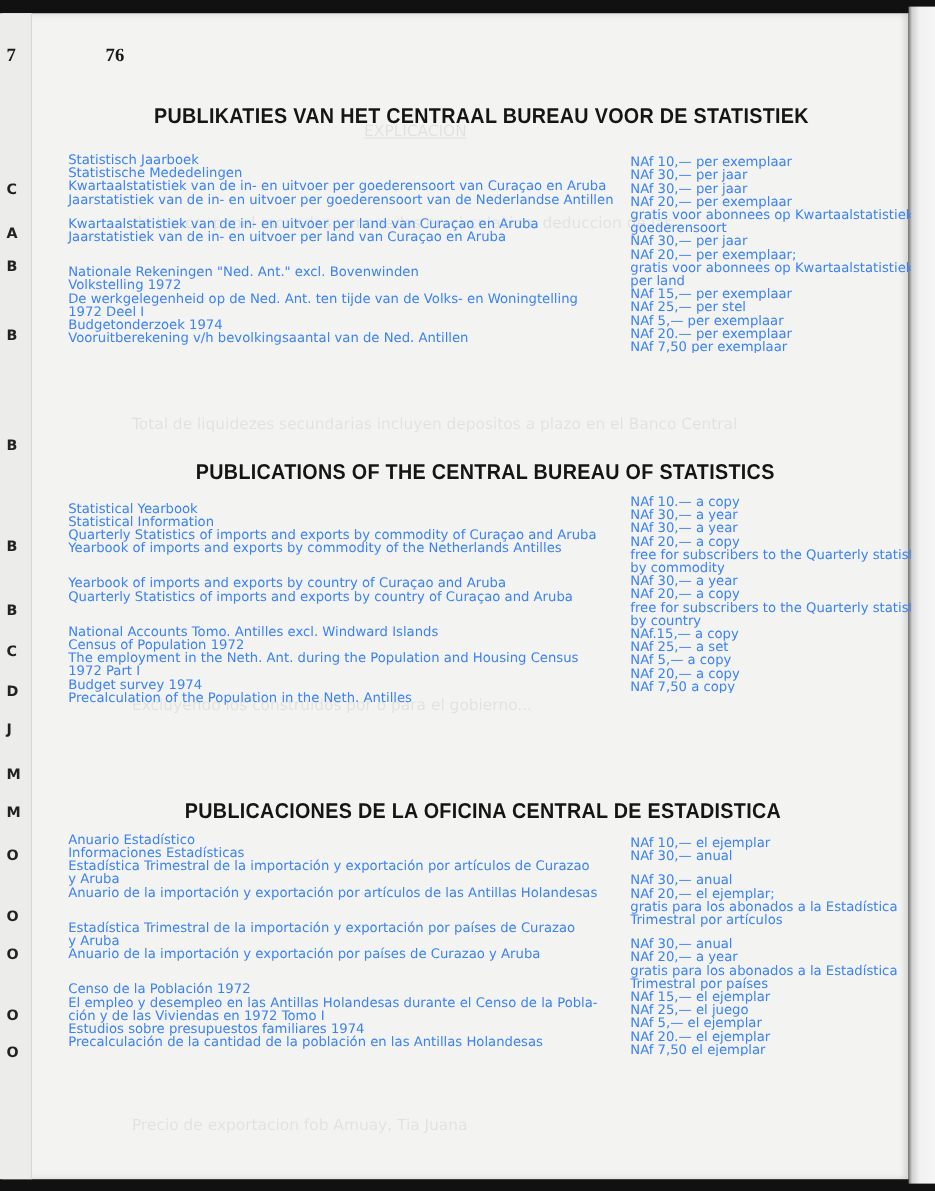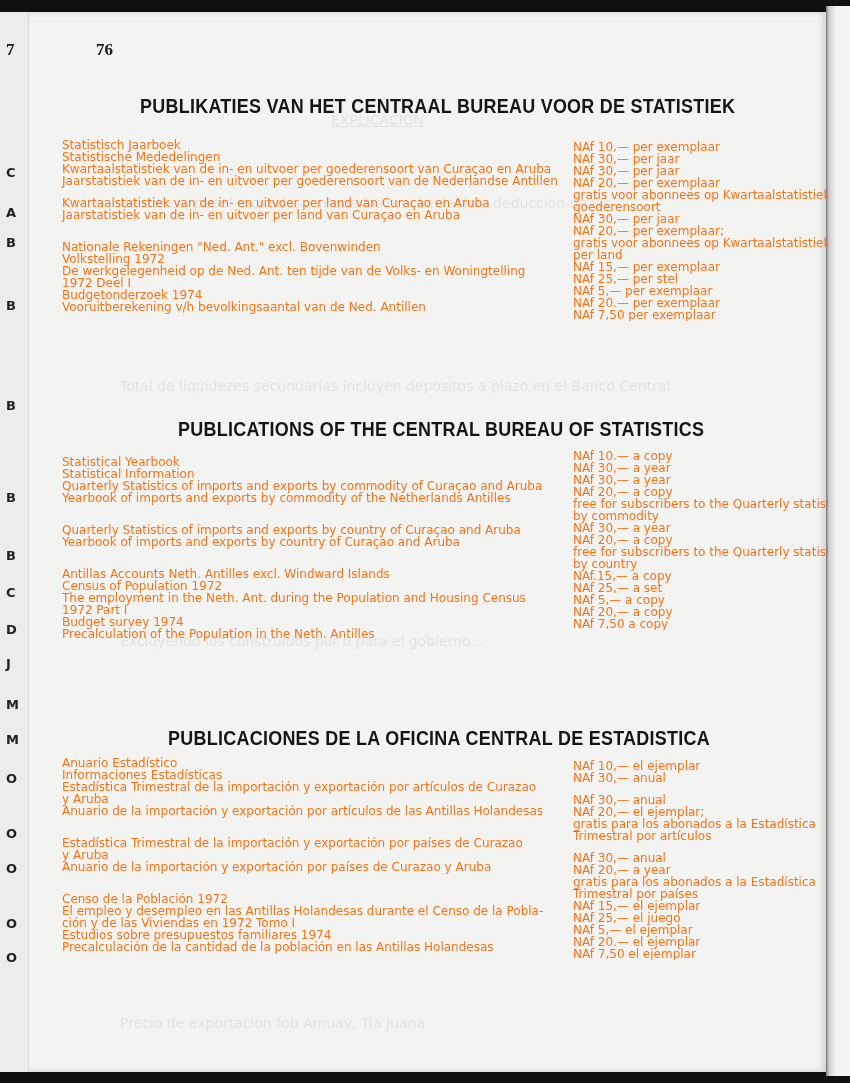--- a/index.html
+++ b/index.html
@@ -34,21 +34,21 @@
     position: absolute; left: 6px; top: 40px; font-family: "Liberation Serif", serif;
     font-size: 17px; font-weight: bold;
   }
   .section-title {
     position: absolute; font-family: "Liberation Sans", sans-serif; font-weight: bold;
     font-size: 19.5px; letter-spacing: 0.3px; color: #151515; white-space: nowrap;
     transform: scaleX(0.92); transform-origin: left top;
   }
   .list {
     position: absolute; font-family: "DejaVu Sans", sans-serif; font-size: 12px;
-    line-height: 12px; white-space: nowrap; color: #f97316;
+    line-height: 12px; white-space: nowrap; color: #3b82f6;
   }
   .list div { height: 12px; }
   .list .gap { height: 10px; }
   .col-left { left: 62px; width: 500px; }
   .col-right { left: 573px; width: 255px; overflow: hidden; }
 </style>
 </head>
 <body>
 
 <div class="page"></div>
@@ -121,25 +121,25 @@
   </div>
 
 <div class="section-title" style="left:178px;top:418px;">PUBLICATIONS OF THE CENTRAL BUREAU OF STATISTICS</div>
 <div class="list col-left" style="top:456px;">
     <div>Statistical Yearbook</div>
     <div>Statistical Information</div>
     <div>Quarterly Statistics of imports and exports by commodity of Curaçao and Aruba</div>
     <div>Yearbook of imports and exports by commodity of the Netherlands Antilles</div>
     <div class="gap"></div>
     <div class="gap"></div>
+    <div>Yearbook of imports and exports by country of Curaçao and Aruba</div>
     <div>Quarterly Statistics of imports and exports by country of Curaçao and Aruba</div>
-    <div>Yearbook of imports and exports by country of Curaçao and Aruba</div>
-    <div class="gap"></div>
-    <div class="gap"></div>
-    <div>Antillas Accounts Neth. Antilles excl. Windward Islands</div>
+    <div class="gap"></div>
+    <div class="gap"></div>
+    <div>National Accounts Tomo. Antilles excl. Windward Islands</div>
     <div>Census of Population 1972</div>
     <div>The employment in the Neth. Ant. during the Population and Housing Census</div>
     <div>1972 Part I</div>
     <div>Budget survey 1974</div>
     <div>Precalculation of the Population in the Neth. Antilles</div>
   </div>
 <div class="list col-right" style="top:450px;">
     <div>NAf 10.— a copy</div>
     <div>NAf 30,— a year</div>
     <div>NAf 30,— a year</div>

